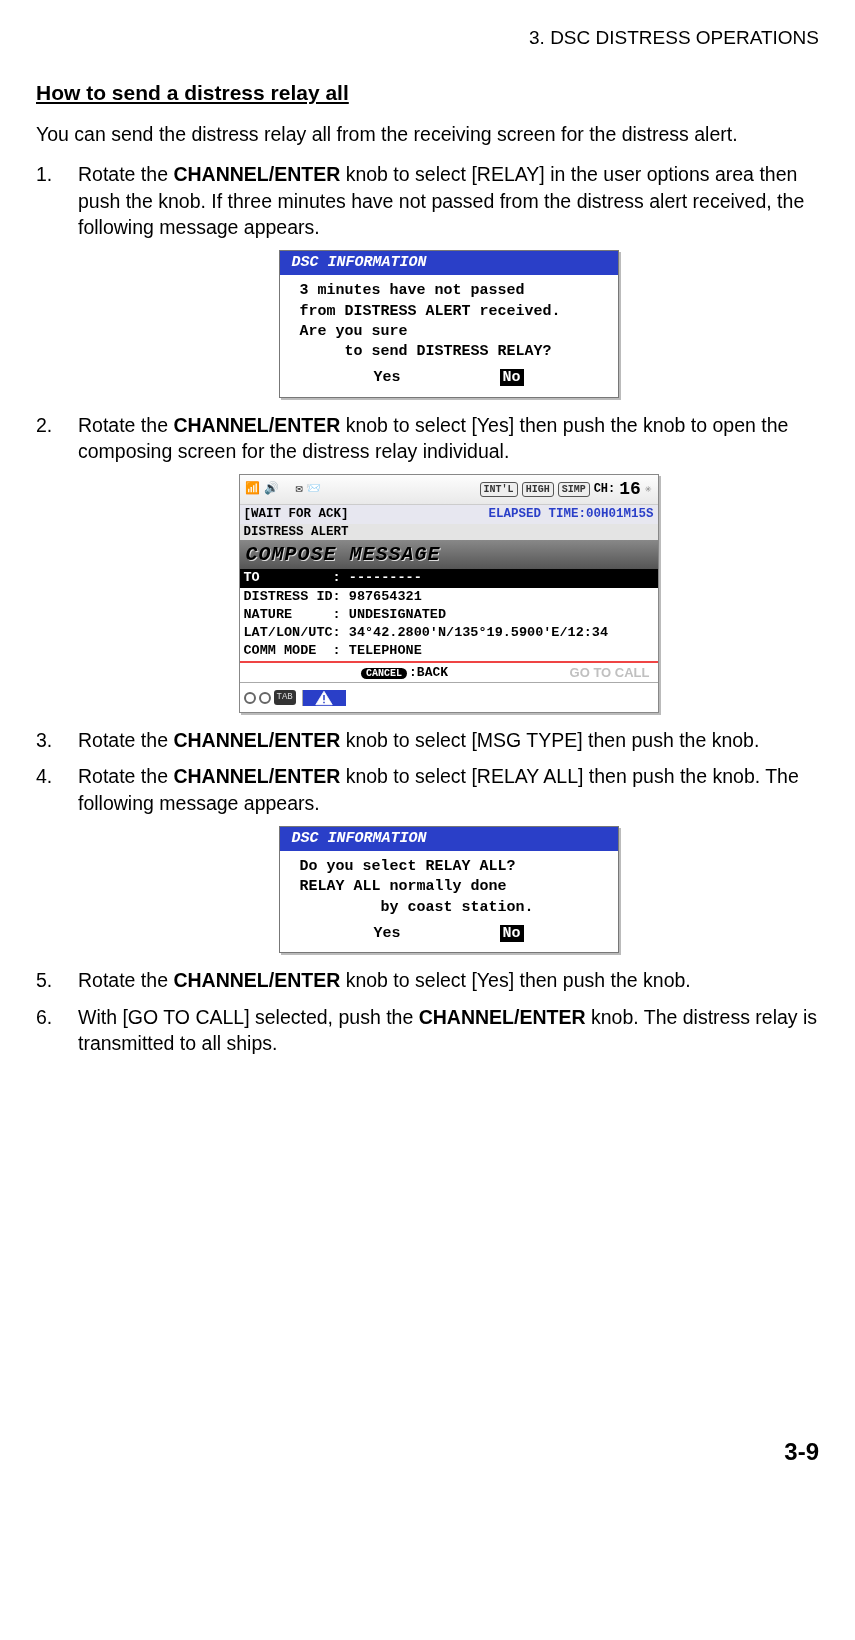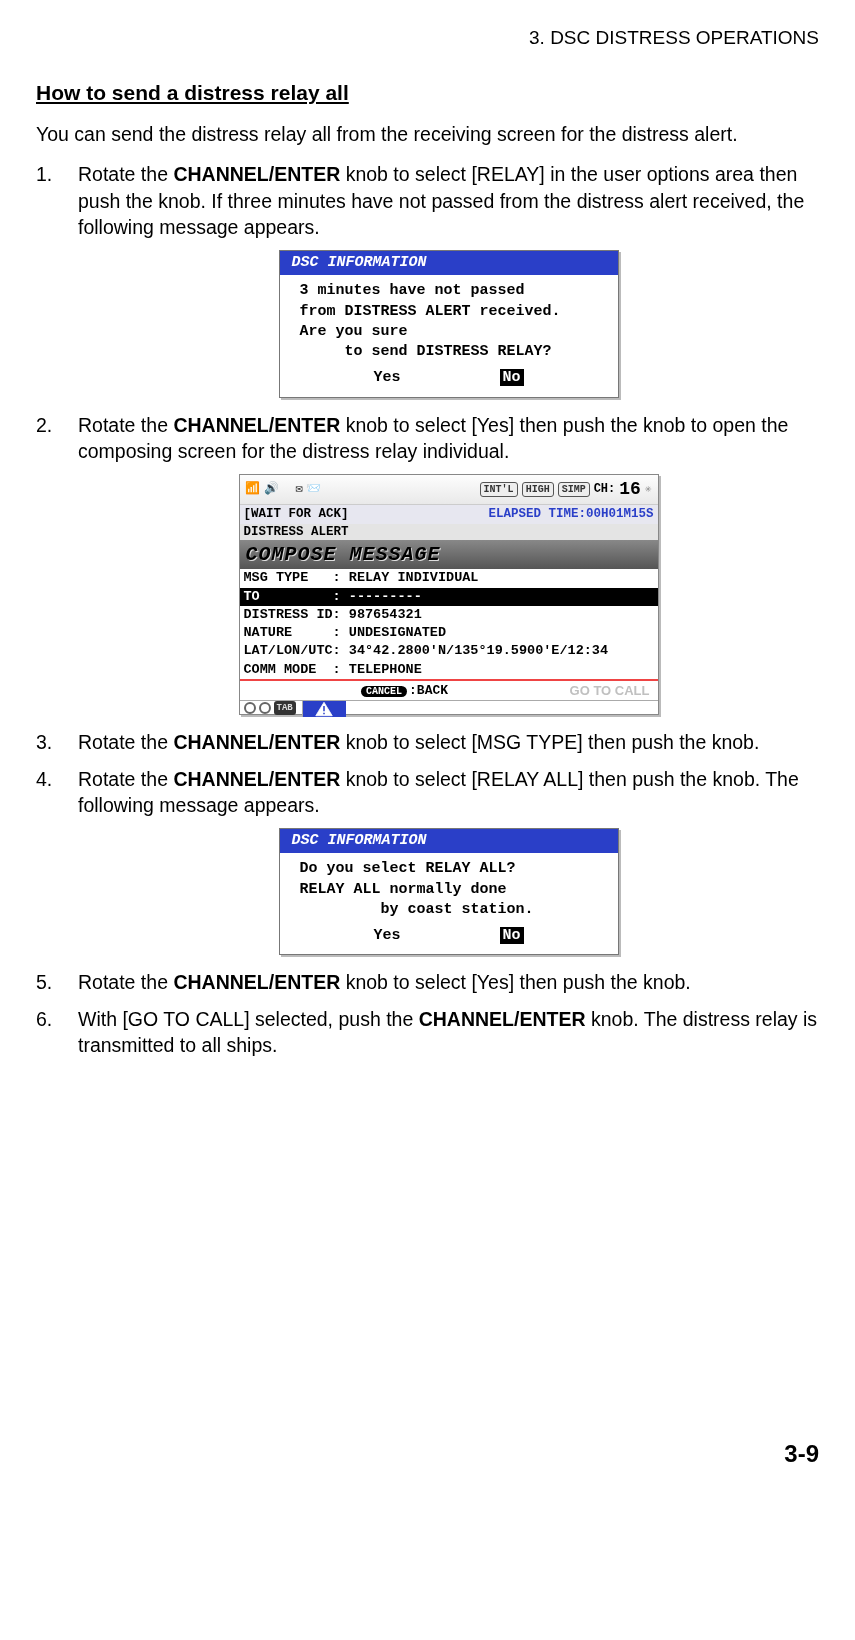--- a/index.html
+++ b/index.html
@@ -57,21 +57,21 @@
   .ds-top .ch { font-size: 18px; }
   .ds-wait { padding: 1px 4px; font-size:12.5px; display:flex; justify-content:space-between; color:#2a3fc8; font-weight:bold; background:#e7e7f0;}
   .ds-wait .left{ color:#000;}
   .ds-distress { padding: 0 4px; font-size:12.5px; font-weight:bold; color:#000; background:#e4e4e4;}
   .ds-compose-hdr { background:linear-gradient(#888,#555); color:#000; font-size:20px; font-weight:bold; font-style:italic; padding:1px 6px; letter-spacing:1px; text-shadow:1px 1px 0 #ddd;}
   .ds-row { padding: 0 4px; font-weight:bold; font-size:13.5px; white-space:pre;}
   .ds-row.sel { background:#000; color:#fff;}
   .ds-back { text-align:center; font-size:13px; font-weight:bold; padding:1px 0; border-top:2px solid #ef4444;}
   .ds-back .cancel-pill{ background:#000;color:#fff;border-radius:8px;padding:0 5px;font-size:10px;margin-right:2px;}
   .ds-back .go { float:right; color:#c0c0c0; margin-right:8px; font-family:Arial;}
-  .ds-tabs { display:flex; border-top:1px solid #aaa; height:14px; align-items:flex-start;font-weight:bold;}
+  .ds-tabs { display:flex; border-top:1px solid #aaa; height:30px; align-items:center;}
   .ds-tabs .knobs{ display:flex; align-items:center; gap:3px; padding:0 4px; font-size:11px; color:#555;}
   .ds-tabs .tabbtn{ background:#333;color:#ddd;font-size:9px;border-radius:3px;padding:1px 3px; align-self:center; margin-right:2px;}
   .ds-tabs .slot{ flex:0 0 44px; border-left:1px solid #aaa; display:flex;align-items:center;justify-content:center;}
   .ds-tabs .slot.active{ background:#2a3fc8; color:#fff;}
   .ds-tabs .filler{flex:1;border-left:1px solid #aaa;}
   .knob-circle{width:12px;height:12px;border:2px solid #666;border-radius:50%;display:inline-block;}
   .alert-svg{width:18px;height:16px;}
 
   .page-num { text-align: right; font-weight: bold; font-size: 24px; margin-top: 380px; }
 </style>
@@ -122,21 +122,20 @@
         <span class="ch">16</span>
         <span style="font-size:11px;color:#888;">✳</span>
       </div>
     </div>
     <div class="ds-wait">
       <span class="left">[WAIT FOR ACK]</span>
       <span>ELAPSED TIME:00H01M15S</span>
     </div>
     <div class="ds-distress">DISTRESS ALERT</div>
     <div class="ds-compose-hdr">COMPOSE MESSAGE</div>
-    <div class="ds-row">MSG TYPE   : RELAY INDIVIDUAL</div>
     <div class="ds-row sel">TO         : ---------</div>
     <div class="ds-row">DISTRESS ID: 987654321</div>
     <div class="ds-row">NATURE     : UNDESIGNATED</div>
     <div class="ds-row">LAT/LON/UTC: 34°42.2800'N/135°19.5900'E/12:34</div>
     <div class="ds-row">COMM MODE  : TELEPHONE</div>
     <div class="ds-back">
       <span class="cancel-pill">CANCEL</span><span>:BACK</span>
       <span class="go">GO TO CALL</span>
     </div>
     <div class="ds-tabs">

